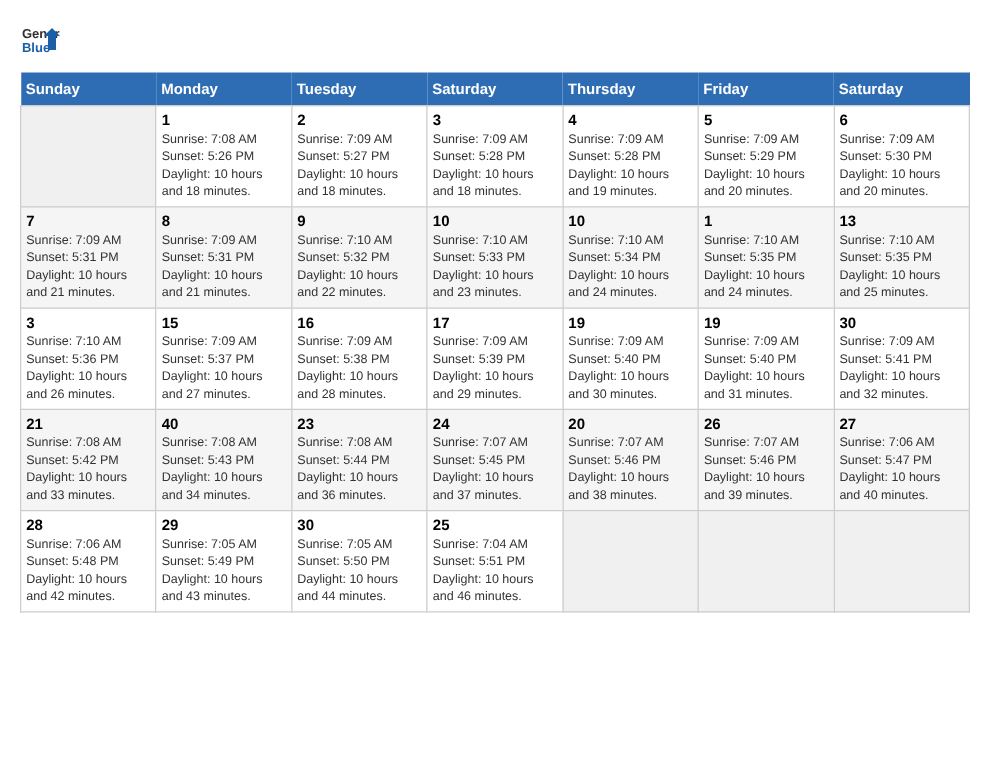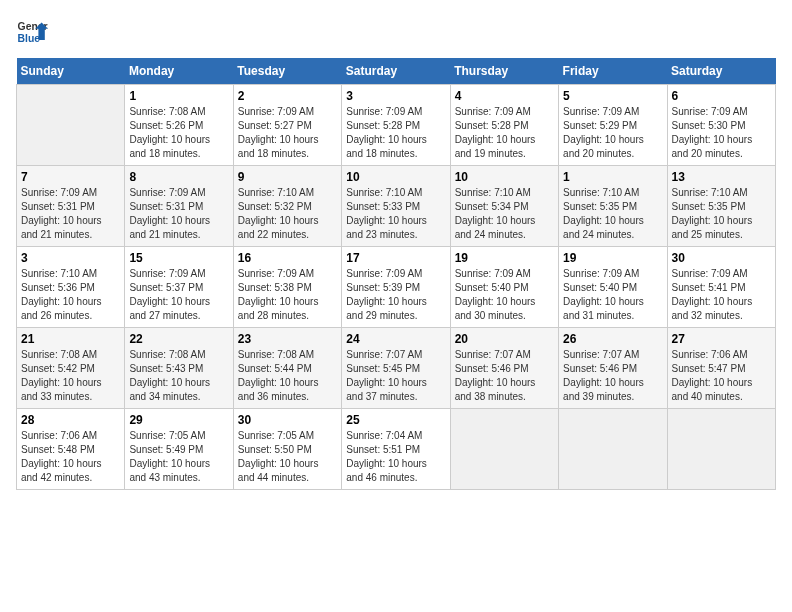--- a/index.html
+++ b/index.html
@@ -201,21 +201,21 @@
             <div class="day-num">30</div>
             <div class="day-info">Sunrise: 7:09 AM<br>Sunset: 5:41 PM<br>Daylight: 10 hours and 32 minutes.</div>
           </td>
         </tr>
         <tr>
           <td>
             <div class="day-num">21</div>
             <div class="day-info">Sunrise: 7:08 AM<br>Sunset: 5:42 PM<br>Daylight: 10 hours and 33 minutes.</div>
           </td>
           <td>
-            <div class="day-num">22</div>
+            <div class="day-num">40</div>
             <div class="day-info">Sunrise: 7:08 AM<br>Sunset: 5:43 PM<br>Daylight: 10 hours and 34 minutes.</div>
           </td>
           <td>
             <div class="day-num">23</div>
             <div class="day-info">Sunrise: 7:08 AM<br>Sunset: 5:44 PM<br>Daylight: 10 hours and 36 minutes.</div>
           </td>
           <td>
             <div class="day-num">24</div>
             <div class="day-info">Sunrise: 7:07 AM<br>Sunset: 5:45 PM<br>Daylight: 10 hours and 37 minutes.</div>
           </td>

